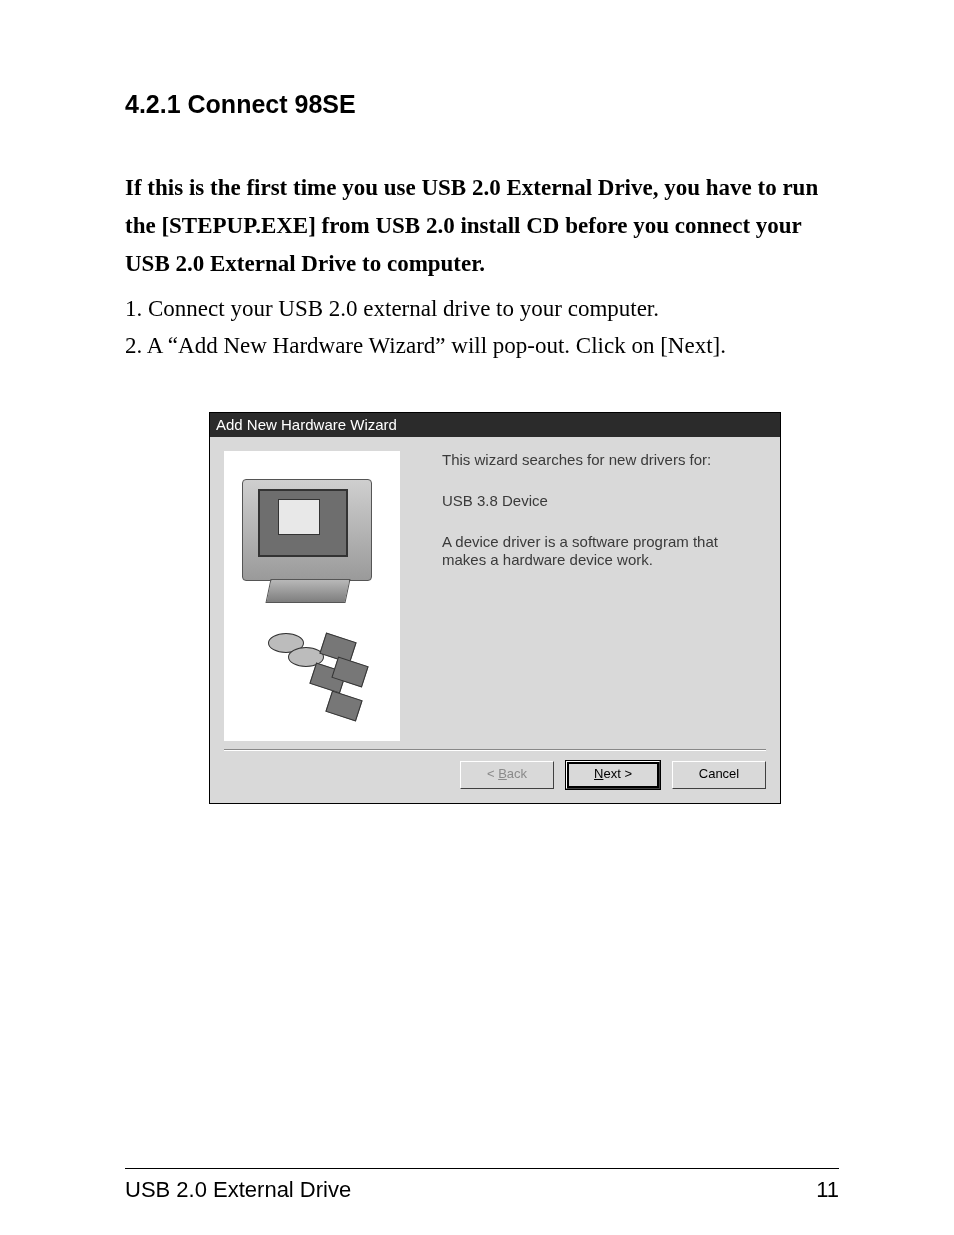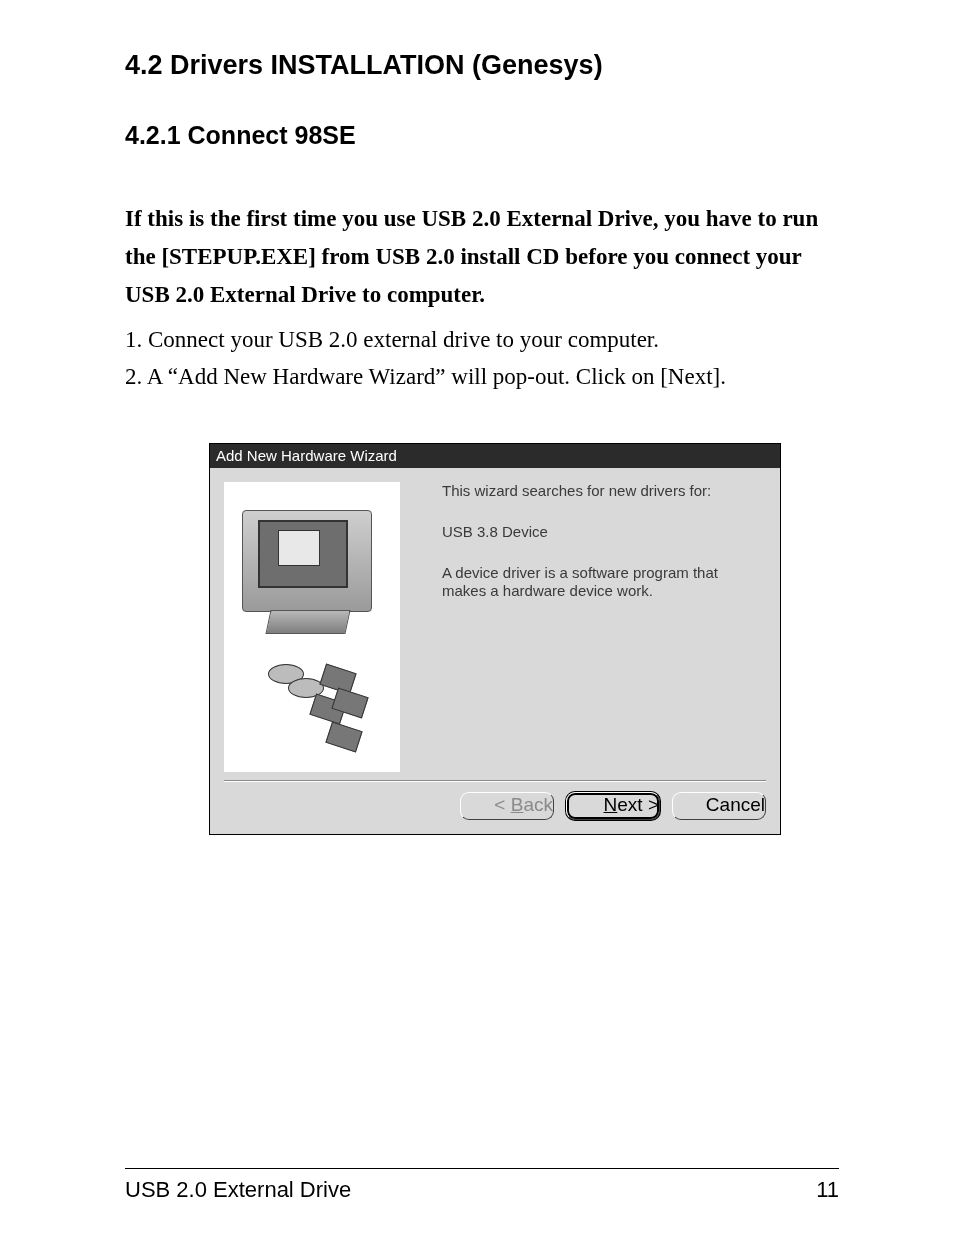--- a/index.html
+++ b/index.html
@@ -94,25 +94,24 @@
   }
   .btn {
     min-width: 92px;
     height: 26px;
     background: #d9d9d9;
     border-top: 1px solid #fff;
     border-left: 1px solid #fff;
     border-right: 1px solid #404040;
     border-bottom: 1px solid #404040;
     font-family: Tahoma, Arial, sans-serif;
-    font-size: 19px;
-    text-align: right;
+    font-size: 13px;
+    text-align: center;
     line-height: 24px;
     color: #000;
-    border-radius: 9px;
   }
   .btn.disabled {
     color: #8a8a8a;
   }
   .btn.default {
     box-shadow: 0 0 0 1px #000, 0 0 0 2px #000 inset;
   }
   .underline {
     text-decoration: underline;
   }
@@ -175,21 +174,20 @@
     width: 34px; height: 18px;
     background: #bcbcbc;
     border: 1px solid #333;
     border-radius: 50%;
   }
 </style>
 </head>
 <body>
 
 <div class="page">
-  <div class="h1">4.2 Drivers INSTALLATION (Genesys)</div>
   <div class="h2">4.2.1 Connect 98SE</div>
 
   <p class="para-bold">If this is the first time you use USB 2.0 External Drive, you have to run the [STEPUP.EXE] from USB 2.0 install CD before you connect your USB 2.0 External Drive to computer.</p>
   <p class="step">1. Connect your USB 2.0 external drive to your computer.</p>
   <p class="step">2. A “Add New Hardware Wizard” will pop-out. Click on [Next].</p>
 
   <div class="dialog-wrap">
     <div class="dialog">
       <div class="titlebar">Add New Hardware Wizard</div>
       <div class="dlg-body">

